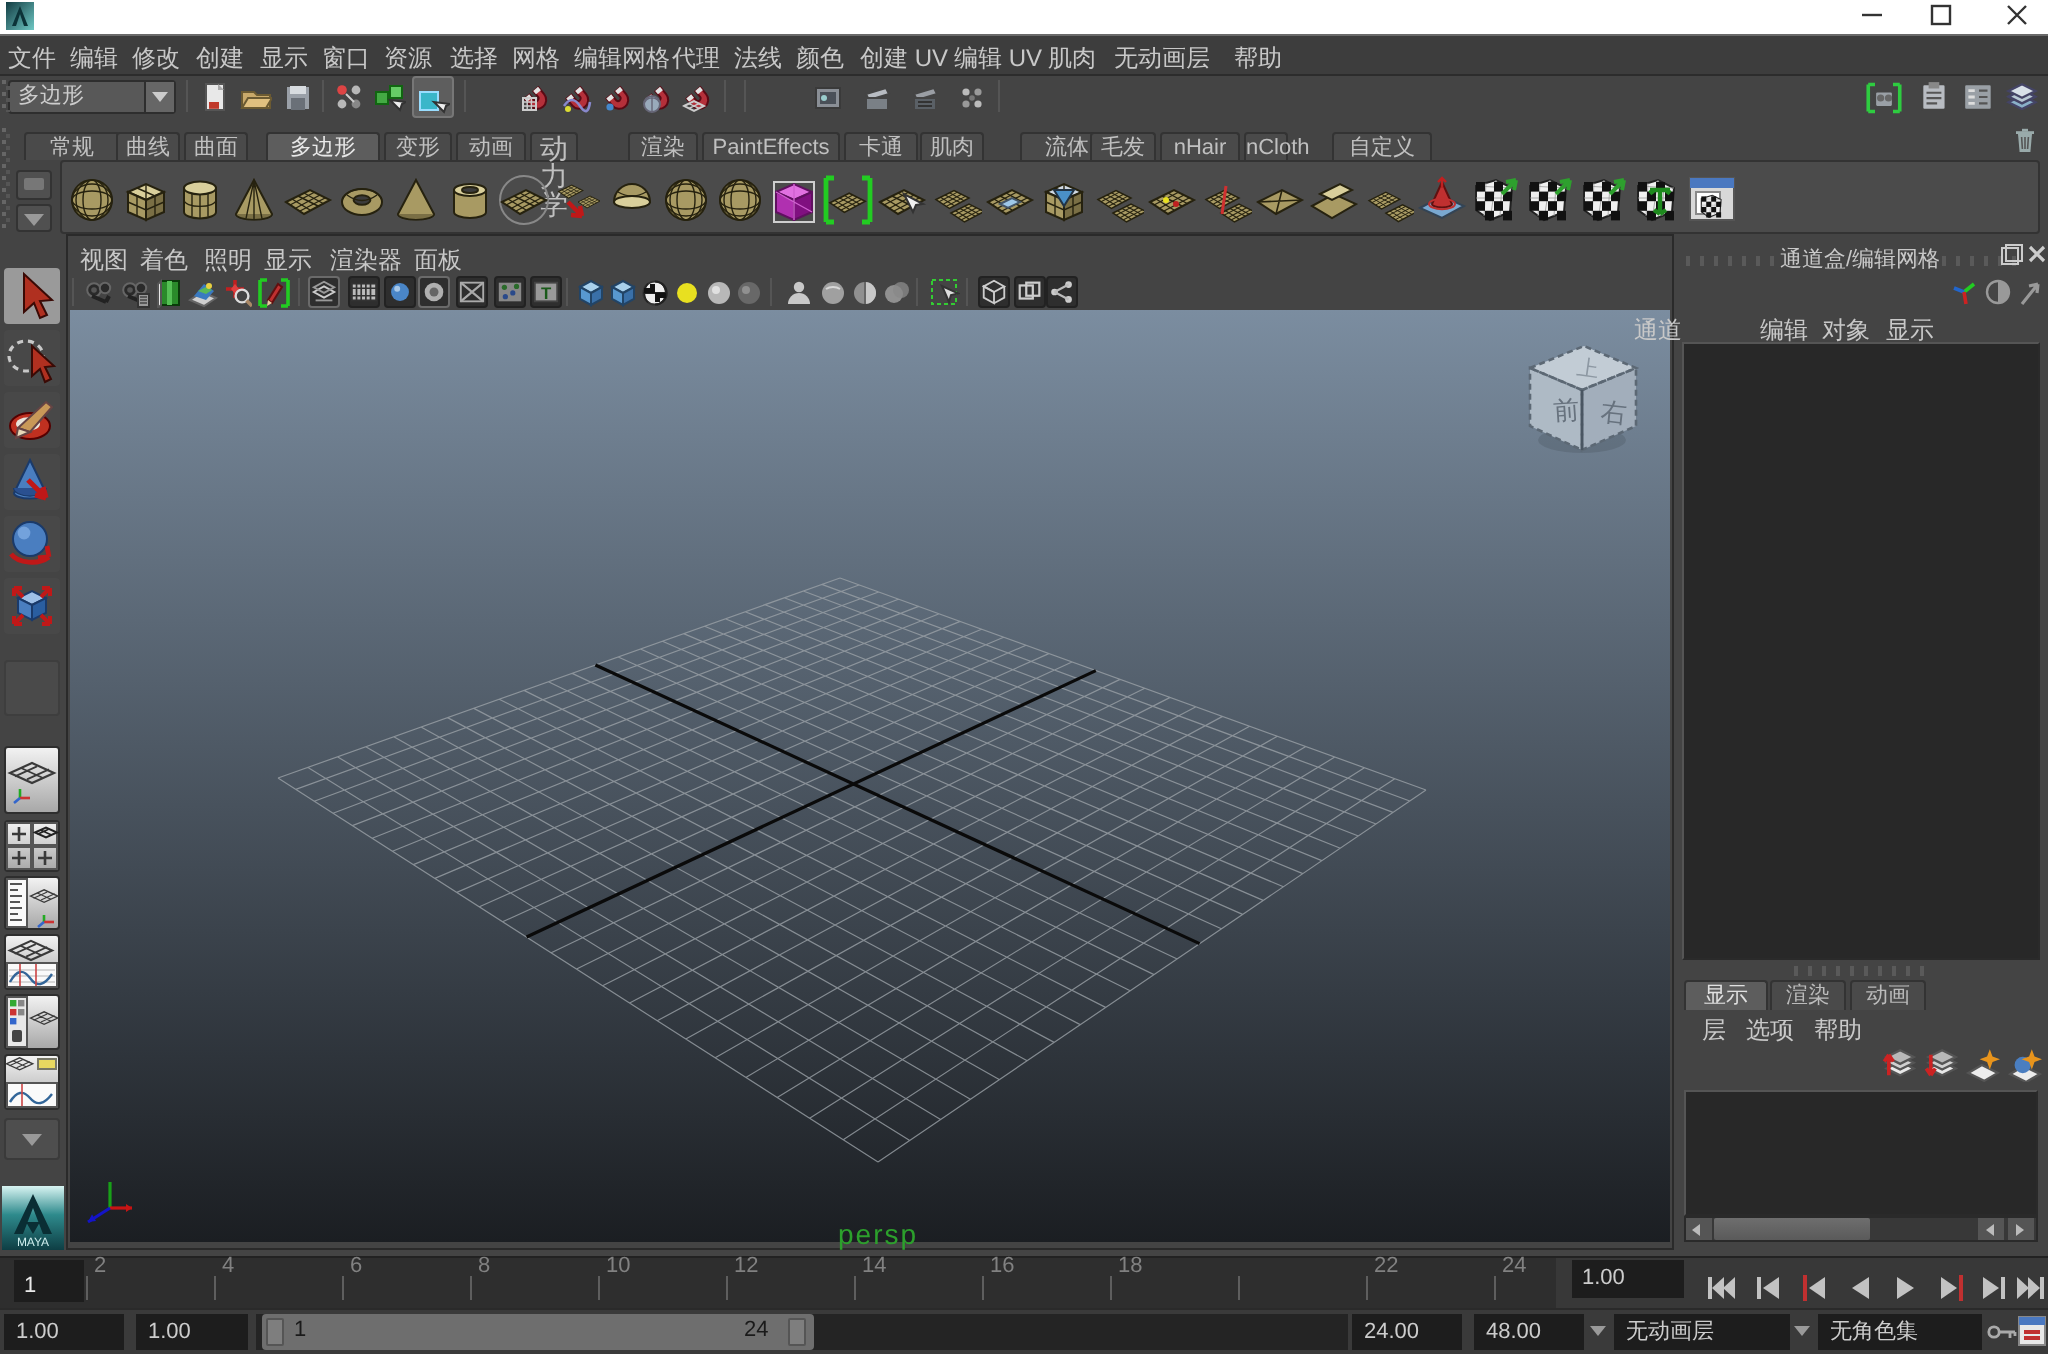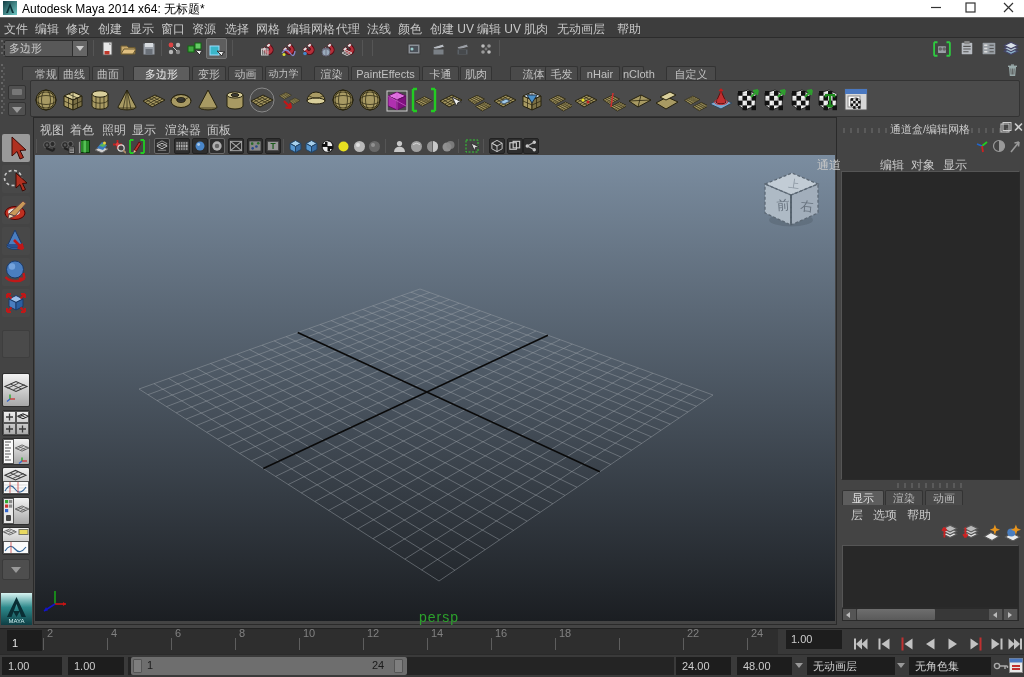--- a/index.html
+++ b/index.html
@@ -30,21 +30,20 @@
 <svg class="abs" style="left:3px;top:1px" width="14" height="14" viewBox="0 0 14 14">
         <defs>
           <linearGradient id="mayaic" x1="0" y1="0" x2="1" y2="1">
             <stop offset="0" stop-color="#123c42"></stop>
             <stop offset="1" stop-color="#6fc8c4"></stop>
           </linearGradient>
         </defs>
         <rect width="14" height="14" fill="url(#mayaic)"></rect>
         <path d="M3 12 L7 2 L11 12 L9 12 L7 6 L5 12 Z" fill="#0c3338"></path>
       </svg>
-<span class="abs" style="left:22px;top:1px">Autodesk Maya 2014 x64: 无标题*</span>
 <svg class="abs" style="left:925px;top:0" width="99" height="16" viewBox="0 0 99 16">
         <g stroke="#333" stroke-width="1.2" fill="none">
           <path d="M6 7.5 h10"></path>
           <rect x="41" y="3" width="9" height="9"></rect>
           <path d="M79 3 l9 9 M88 3 l-9 9"></path>
         </g>
       </svg>
 </div>
 <div id="menubar" class="abs">
       <span style="left:4px">文件</span>
@@ -188,27 +187,27 @@
       <path d="M3 5 h3 M3 8 h3 M3 11 h3" stroke="#ddd" stroke-width="1.4"></path>
       <path d="M8 5 h4 M8 8 h4 M8 11 h4" stroke="#555"></path>
     </svg>
     <svg class="abs" style="left:1002px;top:41px" width="18" height="18" viewBox="0 0 16 16">
       <path d="M2 9 l6 -3 6 3 -6 3 z" fill="#8ab0c8" stroke="#446"></path>
       <path d="M2 6.5 l6 -3 6 3 -6 3 z" fill="#b8c8d4" stroke="#446"></path>
       <path d="M2 4 l6 -3 6 3 -6 3 z" fill="#d8e0e8" stroke="#446"></path>
     </svg>
 <div id="shelf" class="abs"></div>
     <div id="shelfarea" class="abs"></div>
-    <div class="tab" style="left:22px;width:48px;line-height:14px;font-size:11px">常规</div>
+    <div class="tab" style="left:12px;width:48px;line-height:14px;font-size:11px">常规</div>
     <div class="tab" style="left:58px;width:32px;line-height:14px;font-size:11px">曲线</div>
     <div class="tab" style="left:92px;width:32px;line-height:14px;font-size:11px">曲面</div>
     <div class="tab tabsel" style="left:133px;width:57px;line-height:14px;font-size:11px">多边形</div>
     <div class="tab" style="left:192px;width:34px;line-height:14px;font-size:11px">变形</div>
     <div class="tab" style="left:228px;width:35px;line-height:14px;font-size:11px">动画</div>
-    <div class="tab" style="left:265px;width:37px;line-height:14px;font-size:10px">动力学</div>
+    <div class="tab" style="left:265px;width:24px;line-height:14px;font-size:14px">动力学</div>
     <div class="tab" style="left:314px;width:35px;line-height:14px;font-size:11px">渲染</div>
     <div class="tab" style="left:351px;width:69px;line-height:14px;font-size:11px">PaintEffects</div>
     <div class="tab" style="left:422px;width:37px;line-height:14px;font-size:11px">卡通</div>
     <div class="tab" style="left:460px;width:32px;line-height:14px;font-size:11px">肌肉</div>
     <div class="tab" style="left:510px;width:47px;line-height:14px;font-size:11px">流体</div>
     <div class="tab" style="left:545px;width:33px;line-height:14px;font-size:11px">毛发</div>
     <div class="tab" style="left:580px;width:40px;line-height:14px;font-size:11px">nHair</div>
     <div class="tab" style="left:622px;width:22px;line-height:14px;font-size:11px">nCloth</div>
     <div class="tab" style="left:666px;width:50px;line-height:14px;font-size:11px">自定义</div>
     <svg class="abs" style="left:33px;top:87px" width="26" height="26" viewBox="0 0 26 26">

